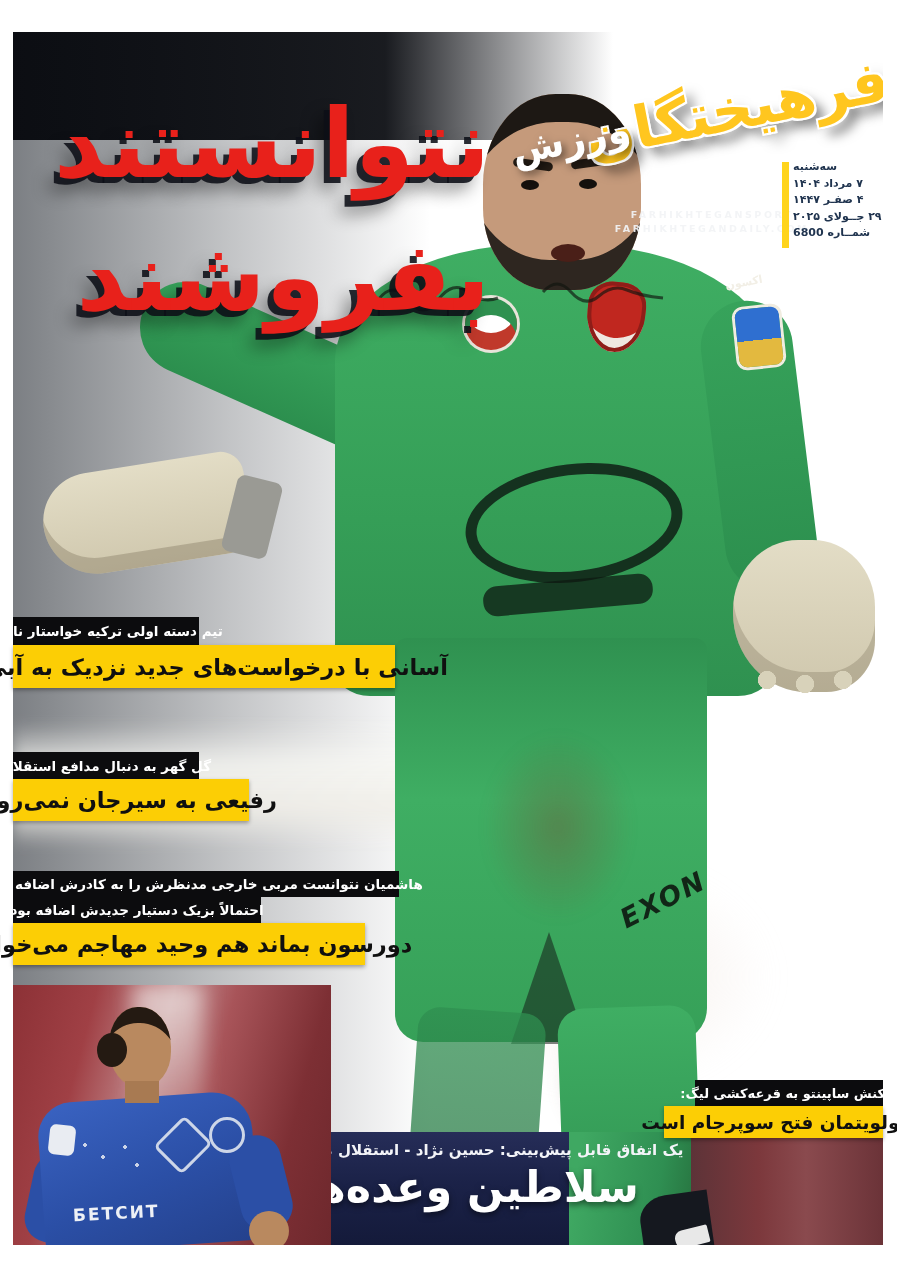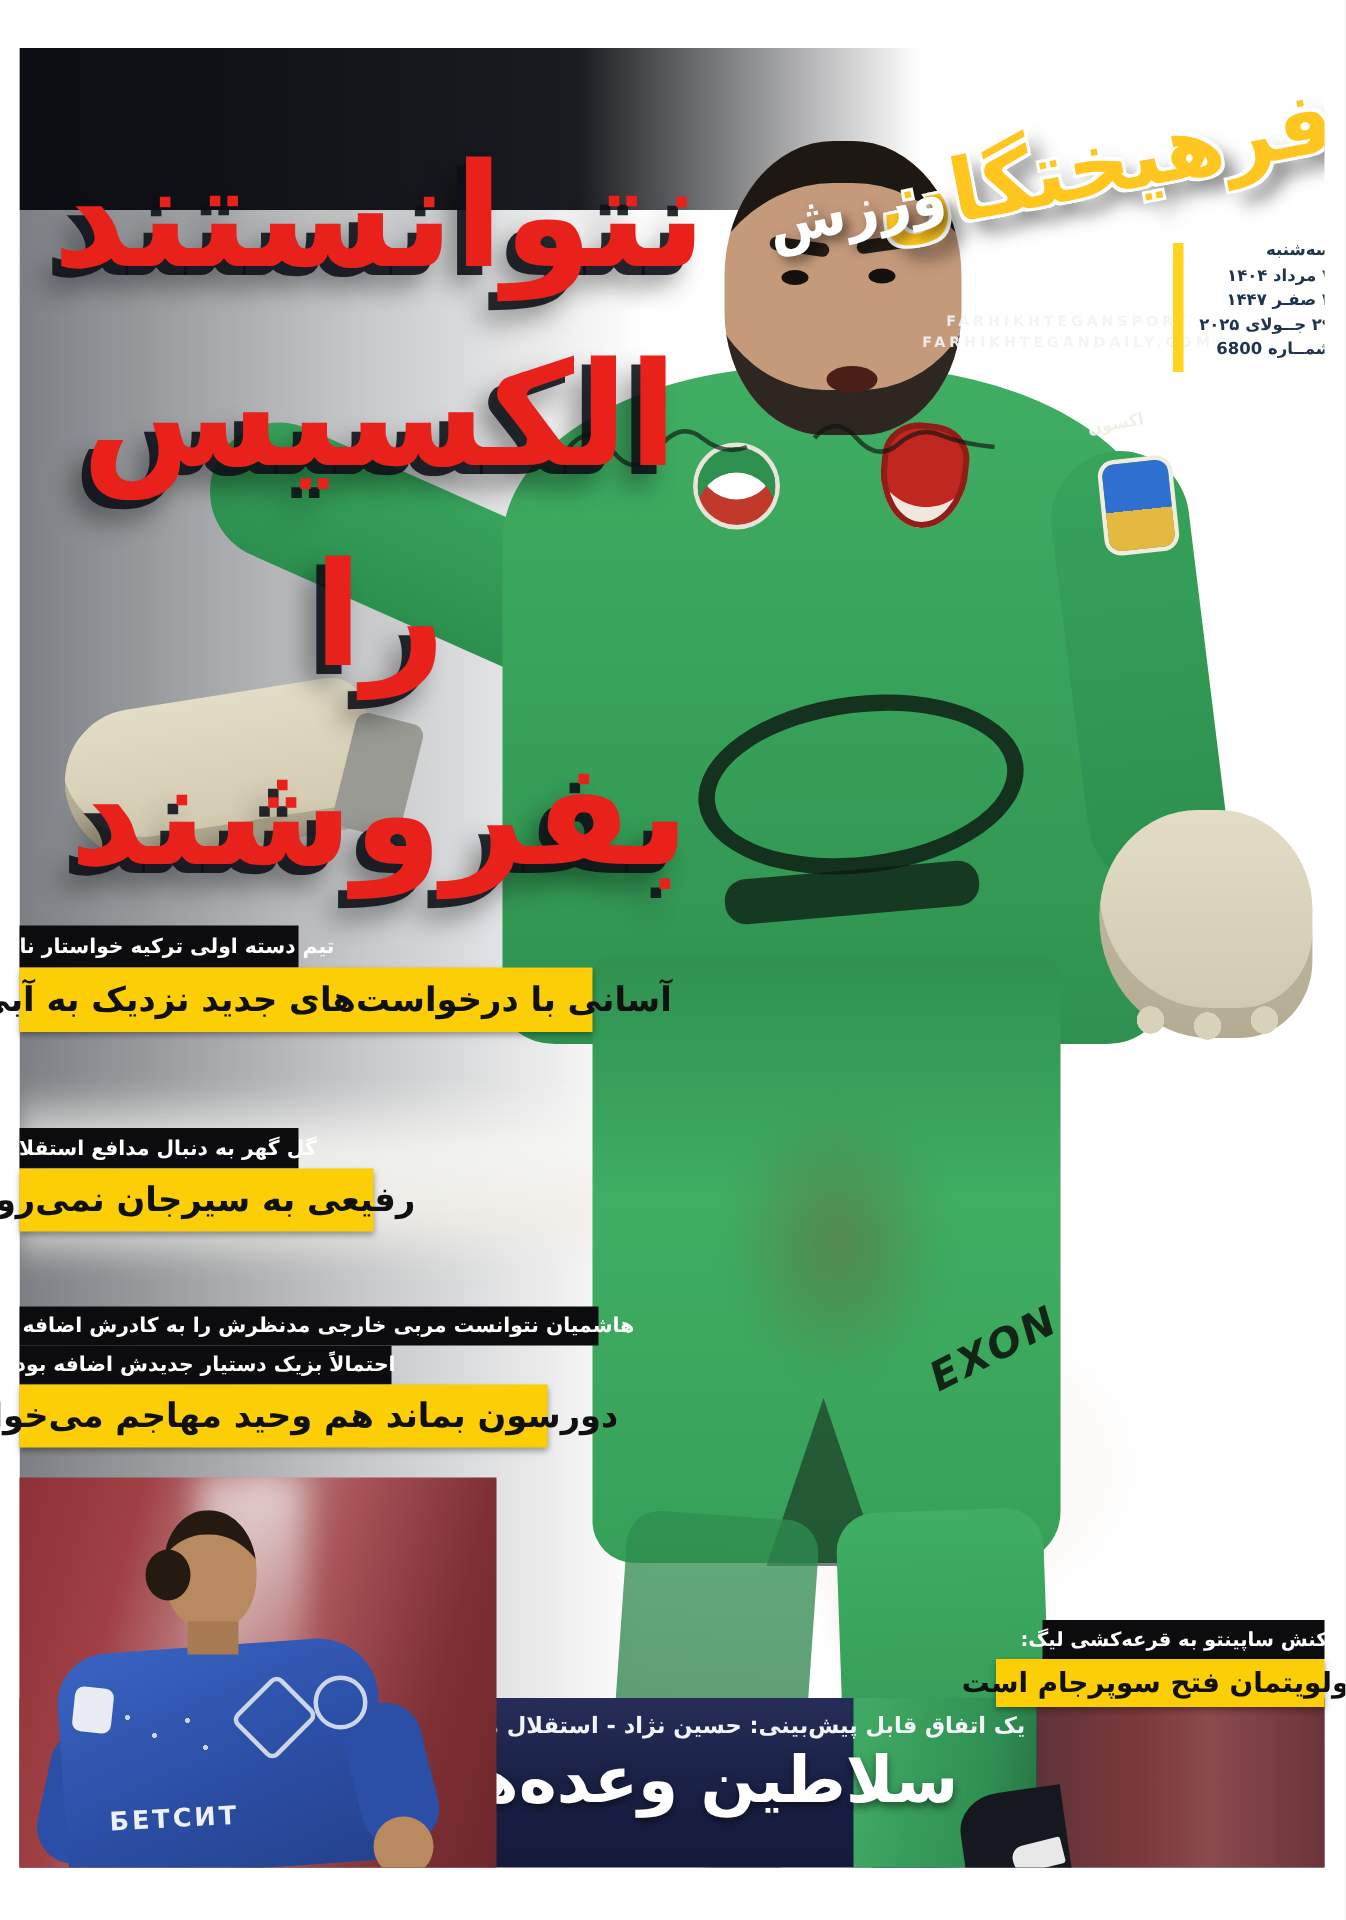--- a/index.html
+++ b/index.html
@@ -78,25 +78,25 @@
   .masthead-sub{right:252px;top:86px;color:#fff;font-size:38px;font-weight:bold;
     transform:rotate(-11deg);text-shadow:3px 4px 8px rgba(0,0,0,.55);}
   .top-banner{left:14px;top:20px;width:580px;color:#fff;font-size:19px;font-weight:bold;
     text-align:center;direction:rtl;text-shadow:0 1px 3px rgba(0,0,0,.8);}
 
   .social-row{left:630px;top:136px;display:flex;gap:13px;opacity:.9;}
   .social-row svg{display:block;}
   .handles{left:601px;top:176px;width:196px;text-align:center;color:#f2f4f6;
     font-size:9.5px;font-weight:bold;letter-spacing:2.6px;line-height:14px;opacity:.92;}
   .date-divider{left:769px;top:130px;width:7px;height:86px;background:#ffd41c;}
-  .dates{left:780px;top:127px;width:95px;direction:rtl;text-align:right;color:#20344f;
+  .dates{left:780px;top:127px;width:95px;direction:rtl;text-align:left;color:#20344f;
     font-size:11px;font-weight:bold;line-height:16.5px;}
 
   
-  .main-headline{left:16px;top:78px;width:474px;z-index:4;text-align:center;direction:rtl;
+  .main-headline{left:16px;top:78px;width:474px;z-index:4;direction:rtl;
     color:#e8211b;font-size:96px;font-weight:bold;line-height:133px;
     text-shadow:-6px 6px 0 rgba(13,15,23,.88),-11px 13px 18px rgba(0,0,0,.45);}
 
   
   .kicker{background:#0c0c0e;color:#fff;font-weight:bold;font-size:13.5px;direction:rtl;
     display:flex;align-items:center;justify-content:center;z-index:8;white-space:nowrap;}
   .yellow{background:#fcce05;color:#101010;font-weight:bold;direction:rtl;
     display:flex;align-items:center;justify-content:center;z-index:8;white-space:nowrap;
     box-shadow:0 2px 4px rgba(0,0,0,.35);}
   .sA-k{left:13px;top:617px;width:186px;height:28px;}
@@ -230,21 +230,20 @@
       <div>سه‌شنبه</div>
       <div>۷ مرداد ۱۴۰۴</div>
       <div>۴ صفـر ۱۴۴۷</div>
       <div>۲۹ جــولای ۲۰۲۵</div>
       <div>شمــاره 6800</div>
     </div>
   </div>
 
   <div class="abs main-headline">
     <div>نتوانستند</div>
-    <div>الکسیس را</div>
     <div>بفروشند</div>
   </div>
 
   <div class="abs kicker sA-k">تیم دسته اولی ترکیه خواستار نازان</div>
   <div class="abs yellow sA-h">آسانی با درخواست‌های جدید نزدیک به آبی‌ها</div>
 
   <div class="abs kicker sB-k">گل گهر به دنبال مدافع استقلال</div>
   <div class="abs yellow sB-h">رفیعی به سیرجان نمی‌رود</div>
 
   <div class="abs kicker sC-k1">هاشمیان نتوانست مربی خارجی مدنظرش را به کادرش اضافه کند</div>

